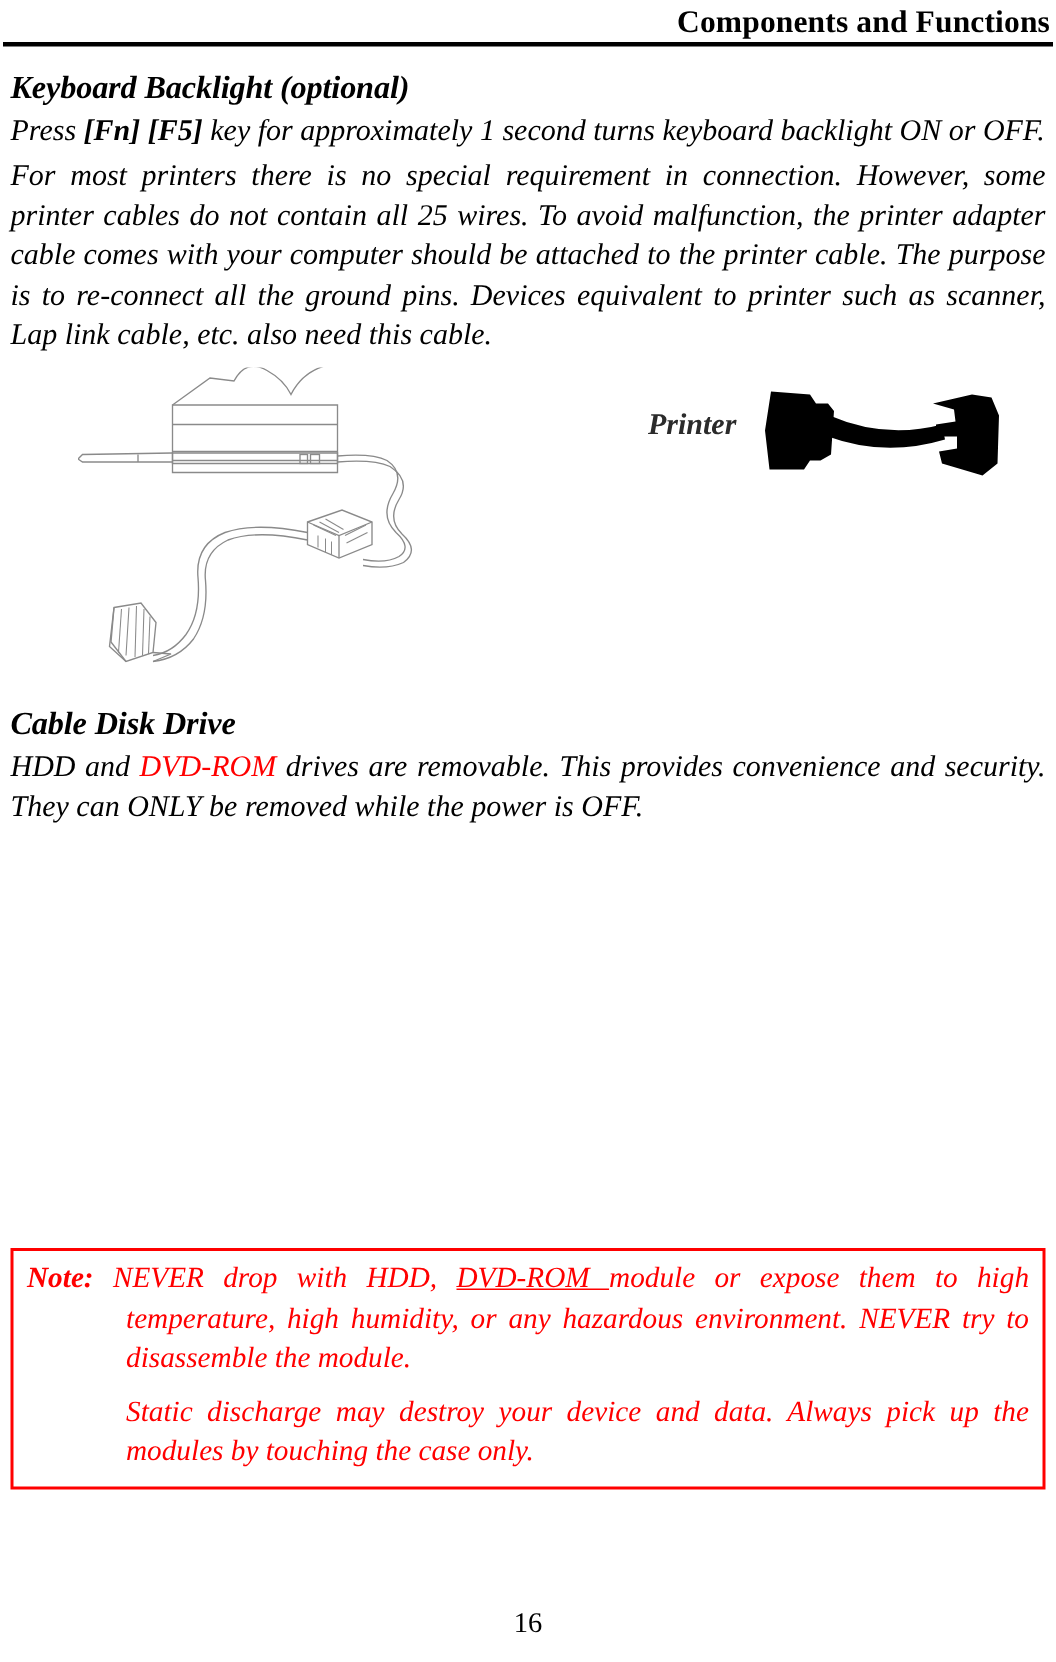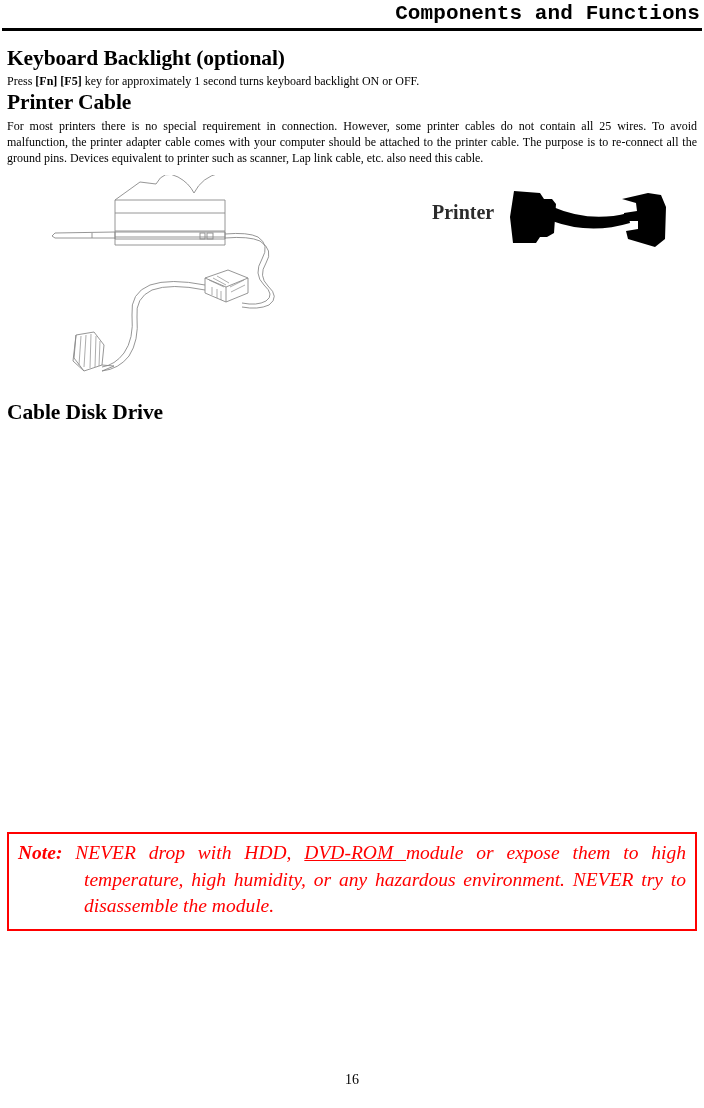--- a/index.html
+++ b/index.html
@@ -22,21 +22,20 @@
     box-sizing: border-box;
   }
 
   
   .header {
     position: absolute;
     top: 0;
     left: 0;
     width: 704px;
     height: 34px;
-    font-family: Liberation Mono, monospace;
   }
   .header-title {
     position: absolute;
     right: 4px;
     top: 2px;
     font-size: 21px;
     font-weight: bold;
     letter-spacing: 0.1px;
     white-space: nowrap;
   }
@@ -48,35 +47,36 @@
     height: 0;
     border-top: 3px solid #000;
   }
 
   
   .content {
     position: absolute;
     left: 7px;
     top: 46px;
     width: 690px;
+    font-style: italic;
   }
 
   h2.section-heading {
     font-size: 21.5px;
     font-weight: bold;
     margin: 0;
     padding: 0;
     line-height: 1.18;
     letter-spacing: -0.1px;
   }
   .heading-gap-top   { margin-top: 30px; }
   .heading-gap-top2  { margin-top: 36px; }
 
   p.body-text {
-    font-size: 12px;
+    font-size: 20px;
     line-height: 1.33;
     margin: 3px 0 0 0;
     padding: 0;
     text-align: justify;
     text-justify: inter-word;
     -webkit-hyphens: none;
     hyphens: none;
   }
   p.body-text.last-line-natural {
     text-align-last: left;
@@ -137,39 +137,38 @@
   }
   .note-underline { text-decoration: underline; }
 
   
   .footer-page-number {
     position: absolute;
     left: 0;
     top: 1072px;
     width: 704px;
     text-align: center;
-    font-size: 14px;
+    font-size: 19px;
   }
 </style>
 </head>
 <body>
 
 <div class="page">
 
   <div class="header">
     <div class="header-title">Components and Functions</div>
     <div class="header-rule"></div>
   </div>
 
   <div class="content">
 
     <h2 class="section-heading">Keyboard Backlight (optional)</h2>
     <p class="body-text last-line-natural"><span>Press </span><span class="b">[Fn]</span><span> </span><span class="b">[F5]</span><span> key for approximately 1 second turns keyboard backlight ON or OFF.</span></p>
 
-    <h2 class="section-heading heading-gap-top">Printer Cable</h2>
     <p class="body-text last-line-natural">For most printers there is no special requirement in connection. However, some printer cables do not contain all 25 wires. To avoid malfunction, the printer adapter cable comes with your computer should be attached to the printer cable. The purpose is to re-connect all the ground pins. Devices equivalent to printer such as scanner, Lap link cable, etc. also need this cable.</p>
 
     <div class="figure-row">
 
       <svg class="fig-cable-drawing" viewBox="0 0 300 215">
         <g fill="none" stroke="#8a8a8a" stroke-width="0.9">
 
           <path d="M63 25 L88 7 L104 9 Q112 -6 126 2 Q137 8 142 18 Q150 2 168 -2"></path>
 
           <path d="M63 25 L173 25 L173 64 L63 64 Z"></path>
@@ -226,22 +225,24 @@
 
           <path d="M131 30 Q168 46 206 36 L208 46 Q168 58 130 44 Z"></path>
 
           <path d="M200 22 L226 16 L239 18 L244 30 L243 62 L233 70 L206 62 L204 54 L216 52 L216 44 L202 44 L202 36 L215 34 L214 26 Z"></path>
         </g>
       </svg>
 
     </div>
 
     <h2 class="section-heading heading-gap-top2">Cable Disk Drive</h2>
+    <p class="body-text last-line-natural"><span>HDD and </span><span class="red">DVD-ROM</span><span> drives are removable. This provides convenience and security. They can ONLY be removed while the power is OFF.</span></p>
 
   </div>
 
   <div class="note-box">
     <p class="note-par"><span class="note-label">Note:</span><span> NEVER drop with HDD, </span><span class="note-underline">DVD-ROM </span><span>module or expose them to high temperature, high humidity, or any hazardous environment. NEVER try to disassemble the module.</span></p>
+    <p class="note-par note-second">Static discharge may destroy your device and data. Always pick up the modules by touching the case only.</p>
   </div>
 
   <div class="footer-page-number">16</div>
 
 </div>
 
 </body></html>

